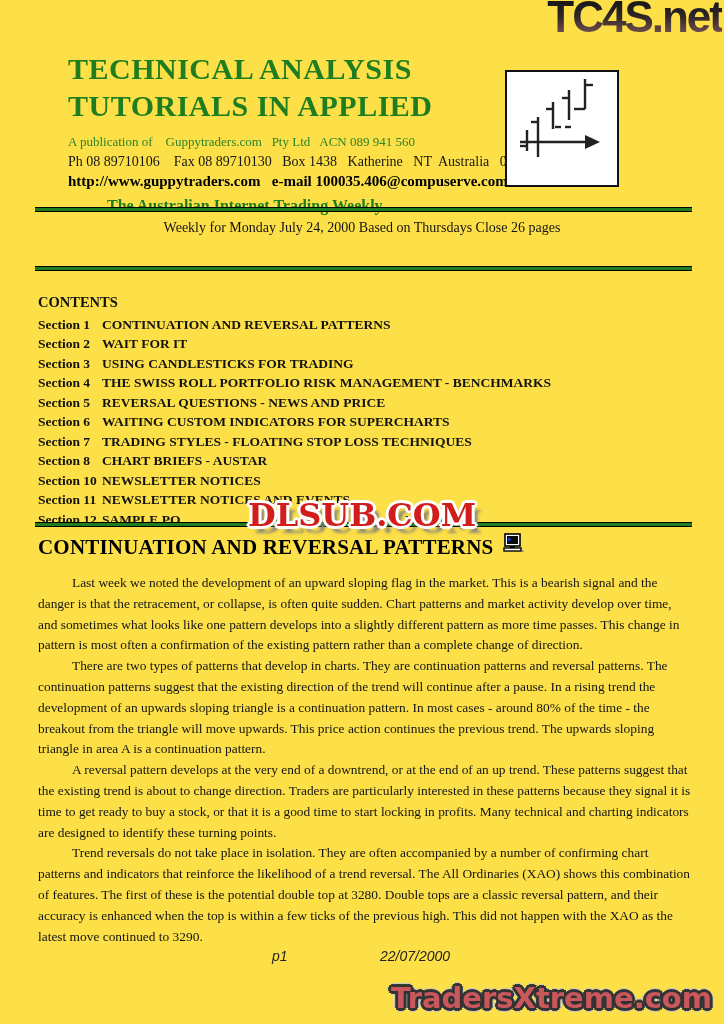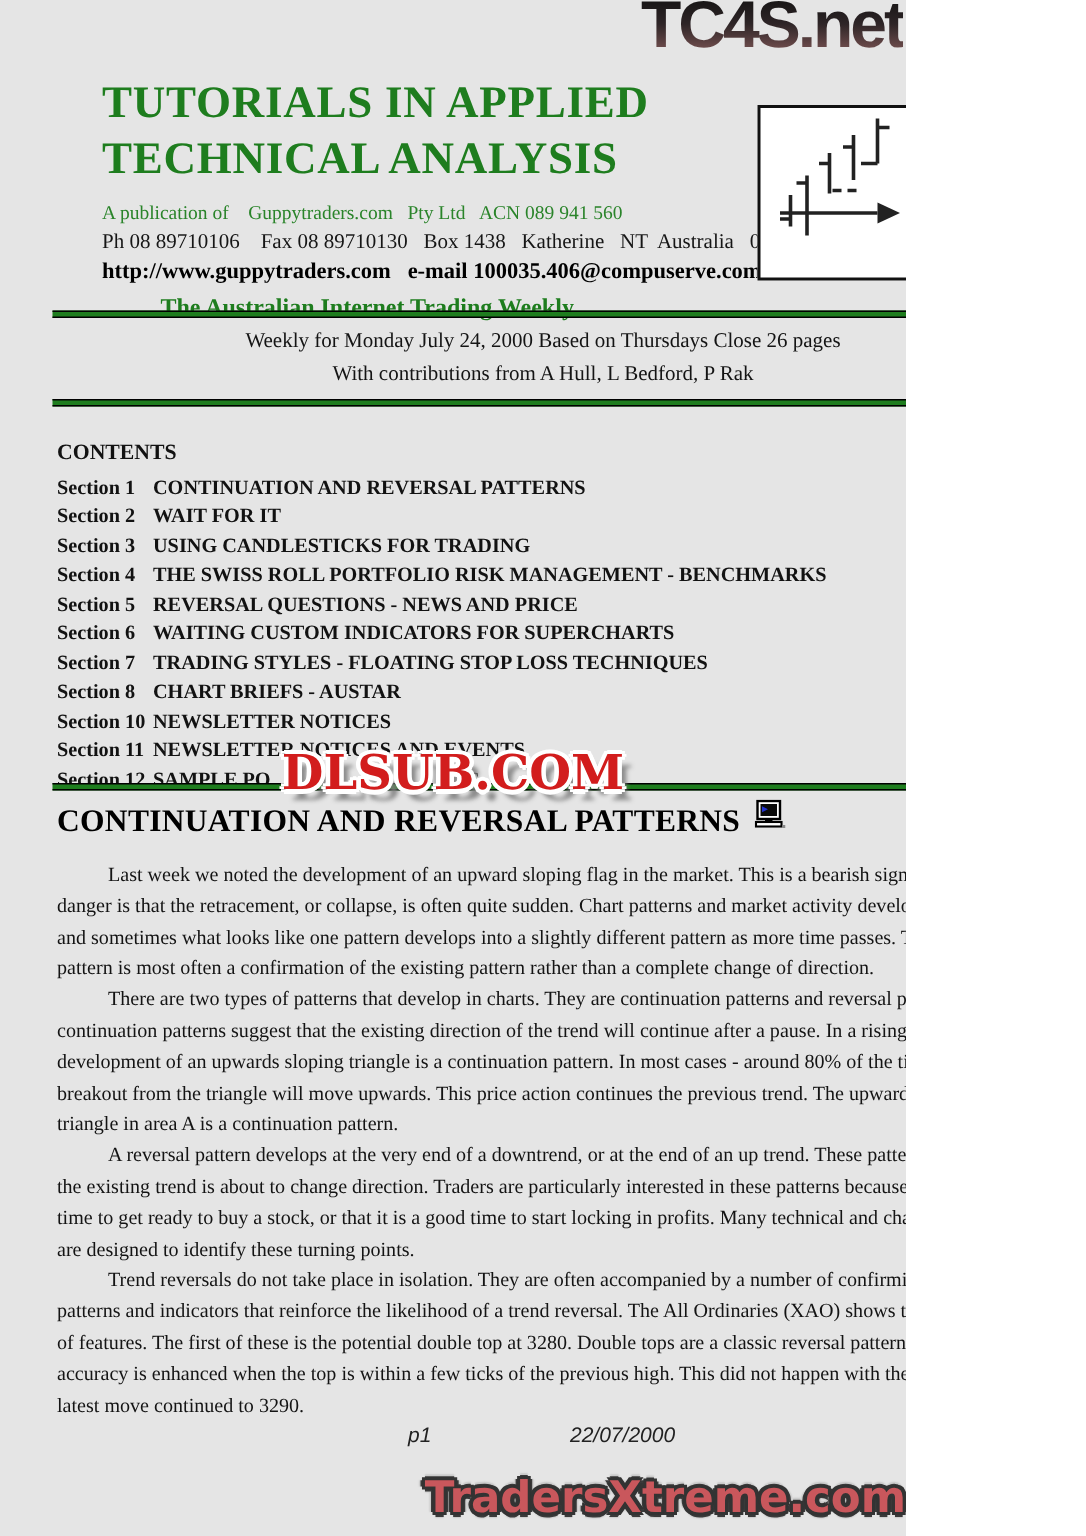--- a/index.html
+++ b/index.html
@@ -1,16 +1,16 @@
 <!DOCTYPE html>
 <html><head>
 <meta charset="utf-8">
 <style>
   html,body{margin:0;padding:0;background:#fff;}
-  .page{position:relative;width:604px;height:1024px;background:#e5e5e5;overflow:hidden;
+  .page{position:relative;width:724px;height:1024px;background:#fde047;overflow:hidden;
         font-family:"Liberation Serif",serif;color:#121212;}
 
   
   .tc4s{position:absolute;top:-8px;right:2px;
         font-family:"Liberation Sans",sans-serif;font-weight:bold;font-size:44px;
         letter-spacing:-2px;color:#3a2e30;}
   @supports (-webkit-background-clip:text){
     .tc4s{background:linear-gradient(#121212 8%,#2e2527 48%,#6f4d4d 82%,#9c7a7a 100%);
           -webkit-background-clip:text;background-clip:text;color:transparent;}
   }
@@ -55,38 +55,38 @@
   .article{position:absolute;left:38px;top:533px;width:656px;}
   .headline{display:flex;align-items:center;gap:9px;margin:0 0 11px 0;
             font-size:21px;font-weight:bold;letter-spacing:.2px;color:#000;}
   .article p{margin:0;text-indent:34px;font-size:13.4px;line-height:20.8px;color:#141414;}
 
   
   .footerline{position:absolute;top:948px;left:0;width:724px;height:22px;
               font-family:"Liberation Sans",sans-serif;font-style:italic;font-size:14px;color:#222;}
   .pnum{position:absolute;left:272px;} .fdate{position:absolute;left:380px;}
 
-  .txlogo{position:absolute;top:981px;right:0;z-index:6;
+  .txlogo{position:absolute;top:981px;right:12px;z-index:6;
           font-family:"DejaVu Sans",sans-serif;font-weight:bold;font-size:29px;letter-spacing:0;
           color:#c9575c;white-space:nowrap;
           text-shadow:-2px -2px 0 #333,2px -2px 0 #333,-2px 2px 0 #333,2px 2px 0 #333,
                       -3px 0 0 #3a3a3a,3px 0 0 #3a3a3a,0 -3px 0 #3a3a3a,0 3px 0 #3a3a3a,
                       -4px 0 1px #c9c9c9,4px 0 1px #c9c9c9,0 -4px 1px #c9c9c9,0 4px 1px #c9c9c9;}
 </style>
 </head>
 <body>
 
 <div class="page">
 
   <div class="tc4s">TC4S.net</div>
 
   <div class="masthead">
     <div class="mast-title">
+      <div>TECHNICAL ANALYSIS</div>
       <div>TUTORIALS IN APPLIED</div>
-      <div>TECHNICAL ANALYSIS</div>
     </div>
     <div class="publine">A publication of    Guppytraders.com   Pty Ltd   ACN 089 941 560</div>
     <div class="contactline">Ph 08 89710106    Fax 08 89710130   Box 1438   Katherine   NT  Australia   0851</div>
     <div class="webline">http://www.guppytraders.com   e-mail 100035.406@compuserve.com</div>
     <div class="tagline">The Australian Internet Trading Weekly</div>
   </div>
 
   <div class="chartbox">
     <svg width="106" height="109" viewBox="0 0 106 109">
       <g stroke="#222" stroke-width="2.4" fill="none">
@@ -106,21 +106,20 @@
         <path d="M13 70 H78"></path>
       </g>
       <polygon points="78,63 93,70 78,77" fill="#222"></polygon>
     </svg>
   </div>
 
   <div class="rule rule1"></div>
 
   <div class="issue">
     <div>Weekly for Monday July 24, 2000 Based on Thursdays Close 26 pages</div>
-    <div>With contributions from  A Hull, L Bedford, P Rak</div>
   </div>
 
   <div class="rule rule2"></div>
 
   <div class="contents">
     <div class="contents-heading">CONTENTS</div>
     <div class="c-row"><span class="c-label">Section 1</span><span>CONTINUATION AND REVERSAL PATTERNS</span></div>
     <div class="c-row"><span class="c-label">Section 2</span><span>WAIT FOR IT</span></div>
     <div class="c-row"><span class="c-label">Section 3</span><span>USING CANDLESTICKS FOR TRADING</span></div>
     <div class="c-row"><span class="c-label">Section 4</span><span>THE SWISS ROLL PORTFOLIO RISK MANAGEMENT - BENCHMARKS</span></div>

